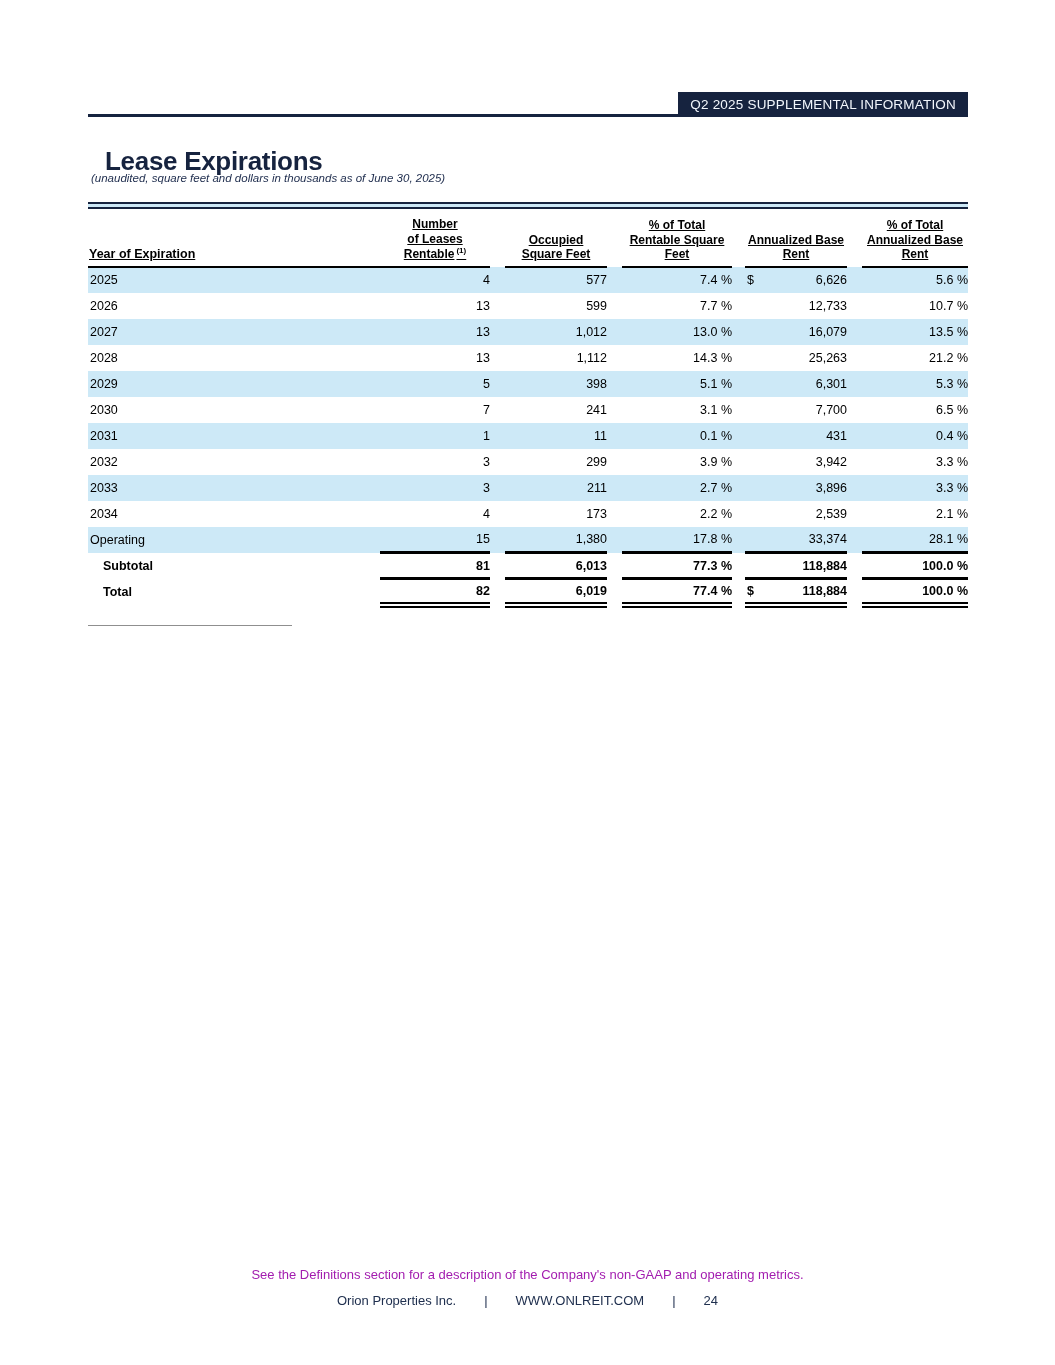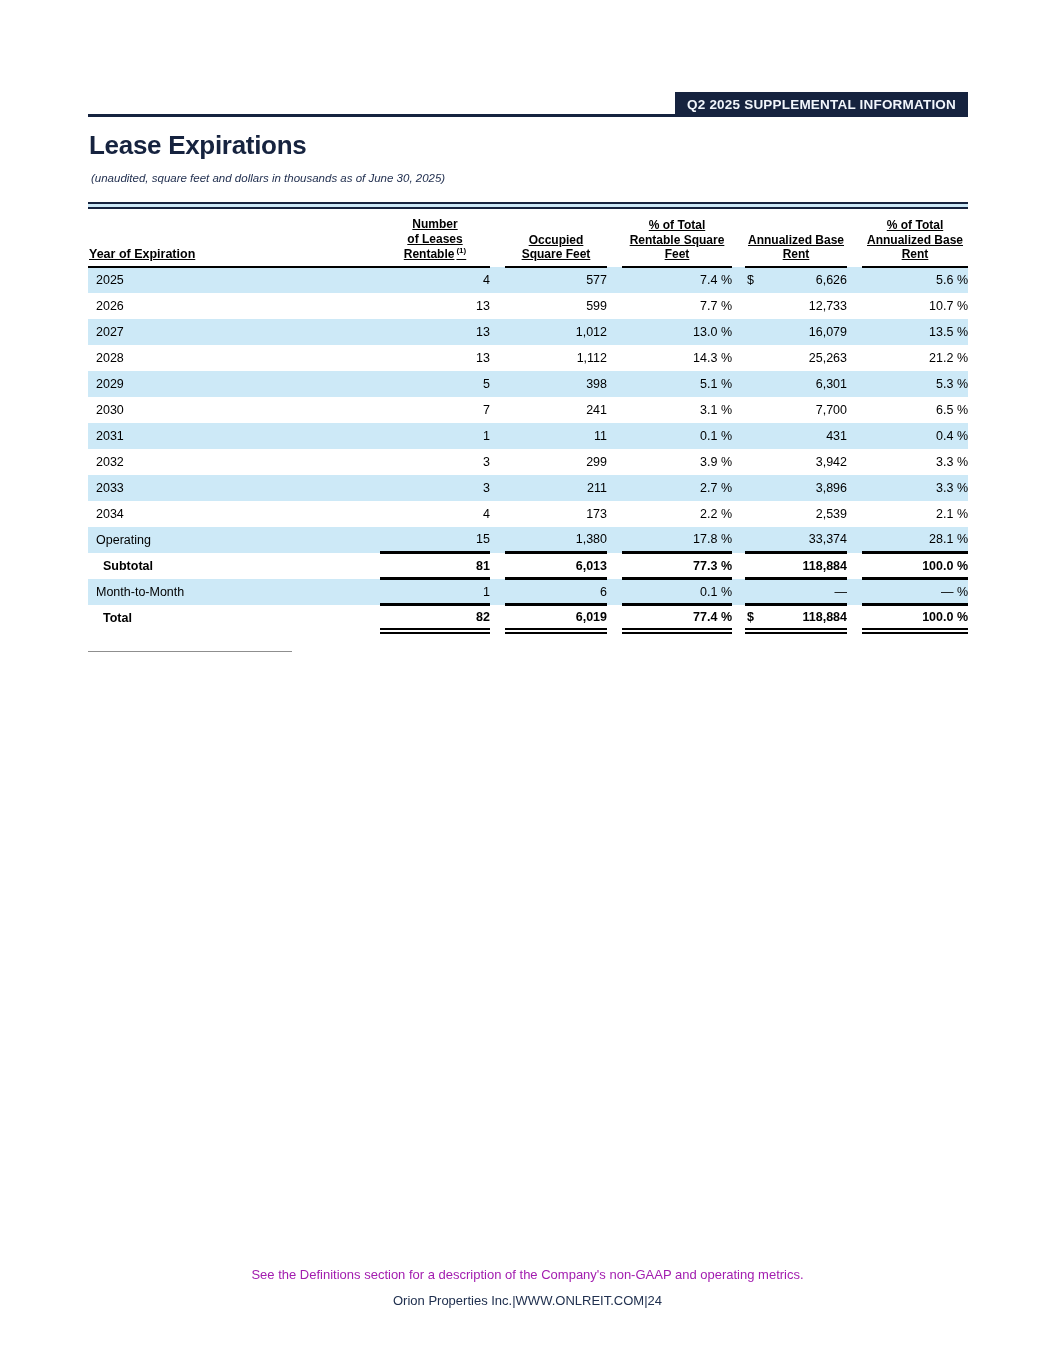--- a/index.html
+++ b/index.html
@@ -2,58 +2,58 @@
 <html style="--navy: #16233f; --stripe: #cde9f7;"><head>
 <meta charset="utf-8">
 <style>
   :root { --navy:#16233f; --stripe:#cde9f7; }
   html,body { margin:0; padding:0; background:#e8e8e8; }
   body { font-family:"Liberation Sans", sans-serif; }
   .page { width:1055px; height:1365px; position:relative; background:#ffffff; margin:0 auto; overflow:hidden; }
 
   .banner { position:absolute; top:92px; right:87px; height:25px; line-height:25px;
             background:var(--navy); color:#f2f6fc; padding:0 12px; font-size:13.5px;
-            font-weight:700; letter-spacing:.2px; }
+            font-weight:400; letter-spacing:.2px; }
   .top-rule { position:absolute; top:114px; left:88px; width:880px; height:3px; background:var(--navy); }
 
-  .title { position:absolute; top:130px; left:89px; margin:0; font-size:26px; font-weight:700;
+  .title { position:absolute; top:130px; left:89px; margin:16px; font-size:26px; font-weight:700;
            color:var(--navy); letter-spacing:-.3px; }
   .subtitle { position:absolute; top:172px; left:91px; font-size:11.5px; font-style:italic; color:#223050; }
 
   .table-wrap { position:absolute; top:202px; left:88px; width:880px; }
   .band { height:7px; box-sizing:border-box; background:var(--stripe);
           border-top:2px solid var(--navy); border-bottom:2px solid var(--navy); }
 
   table { width:100%; border-collapse:collapse; table-layout:fixed; margin-top:2px; }
   thead th { vertical-align:bottom; text-align:center; font-size:12px; font-weight:700;
              line-height:1.22; padding:6px 0 4px; border-bottom:2px solid #000;
              height:52px; box-sizing:border-box; white-space:pre;text-decoration:underline; }
   thead th.label { text-align:left; padding-left:1px; font-size:12.5px; white-space:normal; }
   thead th.gap { border-bottom:none; }
   .sup { font-size:8px; vertical-align:super; margin-left:2px; }
 
   tbody td { height:26px; font-size:12.5px; color:#000; padding:0; vertical-align:middle; box-sizing:border-box; }
-  td.label { text-align:left; padding-left:8px; }
+  td.label { text-align:left; padding-left:2px; }
   td.num { text-align:right; }
   tr.shaded td { background:var(--stripe); }
   tr.bold td { font-weight:700;margin-top:36px; }
   tr.indent td.label { padding-left:15px; }
   tr.rule-single td.num { border-bottom:3px solid #000; }
   tr.rule-double td.num { border-bottom:6px double #000; }
   .rentwrap { display:flex; }
   .dollar { flex:0 0 auto; text-align:left; padding-left:2px; }
   .rent-val { flex:1; text-align:right;padding-left:47px; }
 
   .footnote-rule { width:204px; border-top:1px solid #8f8f8f; margin-top:17px; }
   .footnote { margin-top:7px; font-size:11.5px; color:#141414; }
 
   .def-note { position:absolute; top:1267px; left:0; width:100%; text-align:center;
               font-size:13px; color:#a21caf; }
   .footer-line { position:absolute; top:1293px; left:0; width:100%; display:flex;
-                 justify-content:center; gap:0; font-size:13px; color:#20304f; }
+                 justify-content:center; gap:28px; font-size:13px; color:#20304f; }
 </style>
 </head>
 <body>
 
 <div class="page">
 
   <div class="banner">
     <span>Q2 2025 SUPPLEMENTAL INFORMATION</span>
   </div>
   <div class="top-rule"></div>
@@ -295,37 +295,20 @@
     <td class="gap"></td>
     <td class="num">
       <div class="rentwrap">
         <span class="dollar c-dollar"></span>
         <span class="rent-val c-rent-val">118,884</span>
       </div>
     </td>
     <td class="gap"></td>
     <td class="num c-pct-abr">100.0 %</td>
   </tr>
-          <tr class="shaded rule-single">
-    <td class="label c-label">Month-to-Month</td>
-    <td class="num c-leases">1</td>
-    <td class="gap"></td>
-    <td class="num c-occupied">6</td>
-    <td class="gap"></td>
-    <td class="num c-pct-rsf">0.1 %</td>
-    <td class="gap"></td>
-    <td class="num">
-      <div class="rentwrap">
-        <span class="dollar c-dollar"></span>
-        <span class="rent-val c-rent-val">—</span>
-      </div>
-    </td>
-    <td class="gap"></td>
-    <td class="num c-pct-abr">— %</td>
-  </tr>
           <tr class="bold indent rule-double">
     <td class="label c-label">Total</td>
     <td class="num c-leases">82</td>
     <td class="gap"></td>
     <td class="num c-occupied">6,019</td>
     <td class="gap"></td>
     <td class="num c-pct-rsf">77.4 %</td>
     <td class="gap"></td>
     <td class="num">
       <div class="rentwrap">

